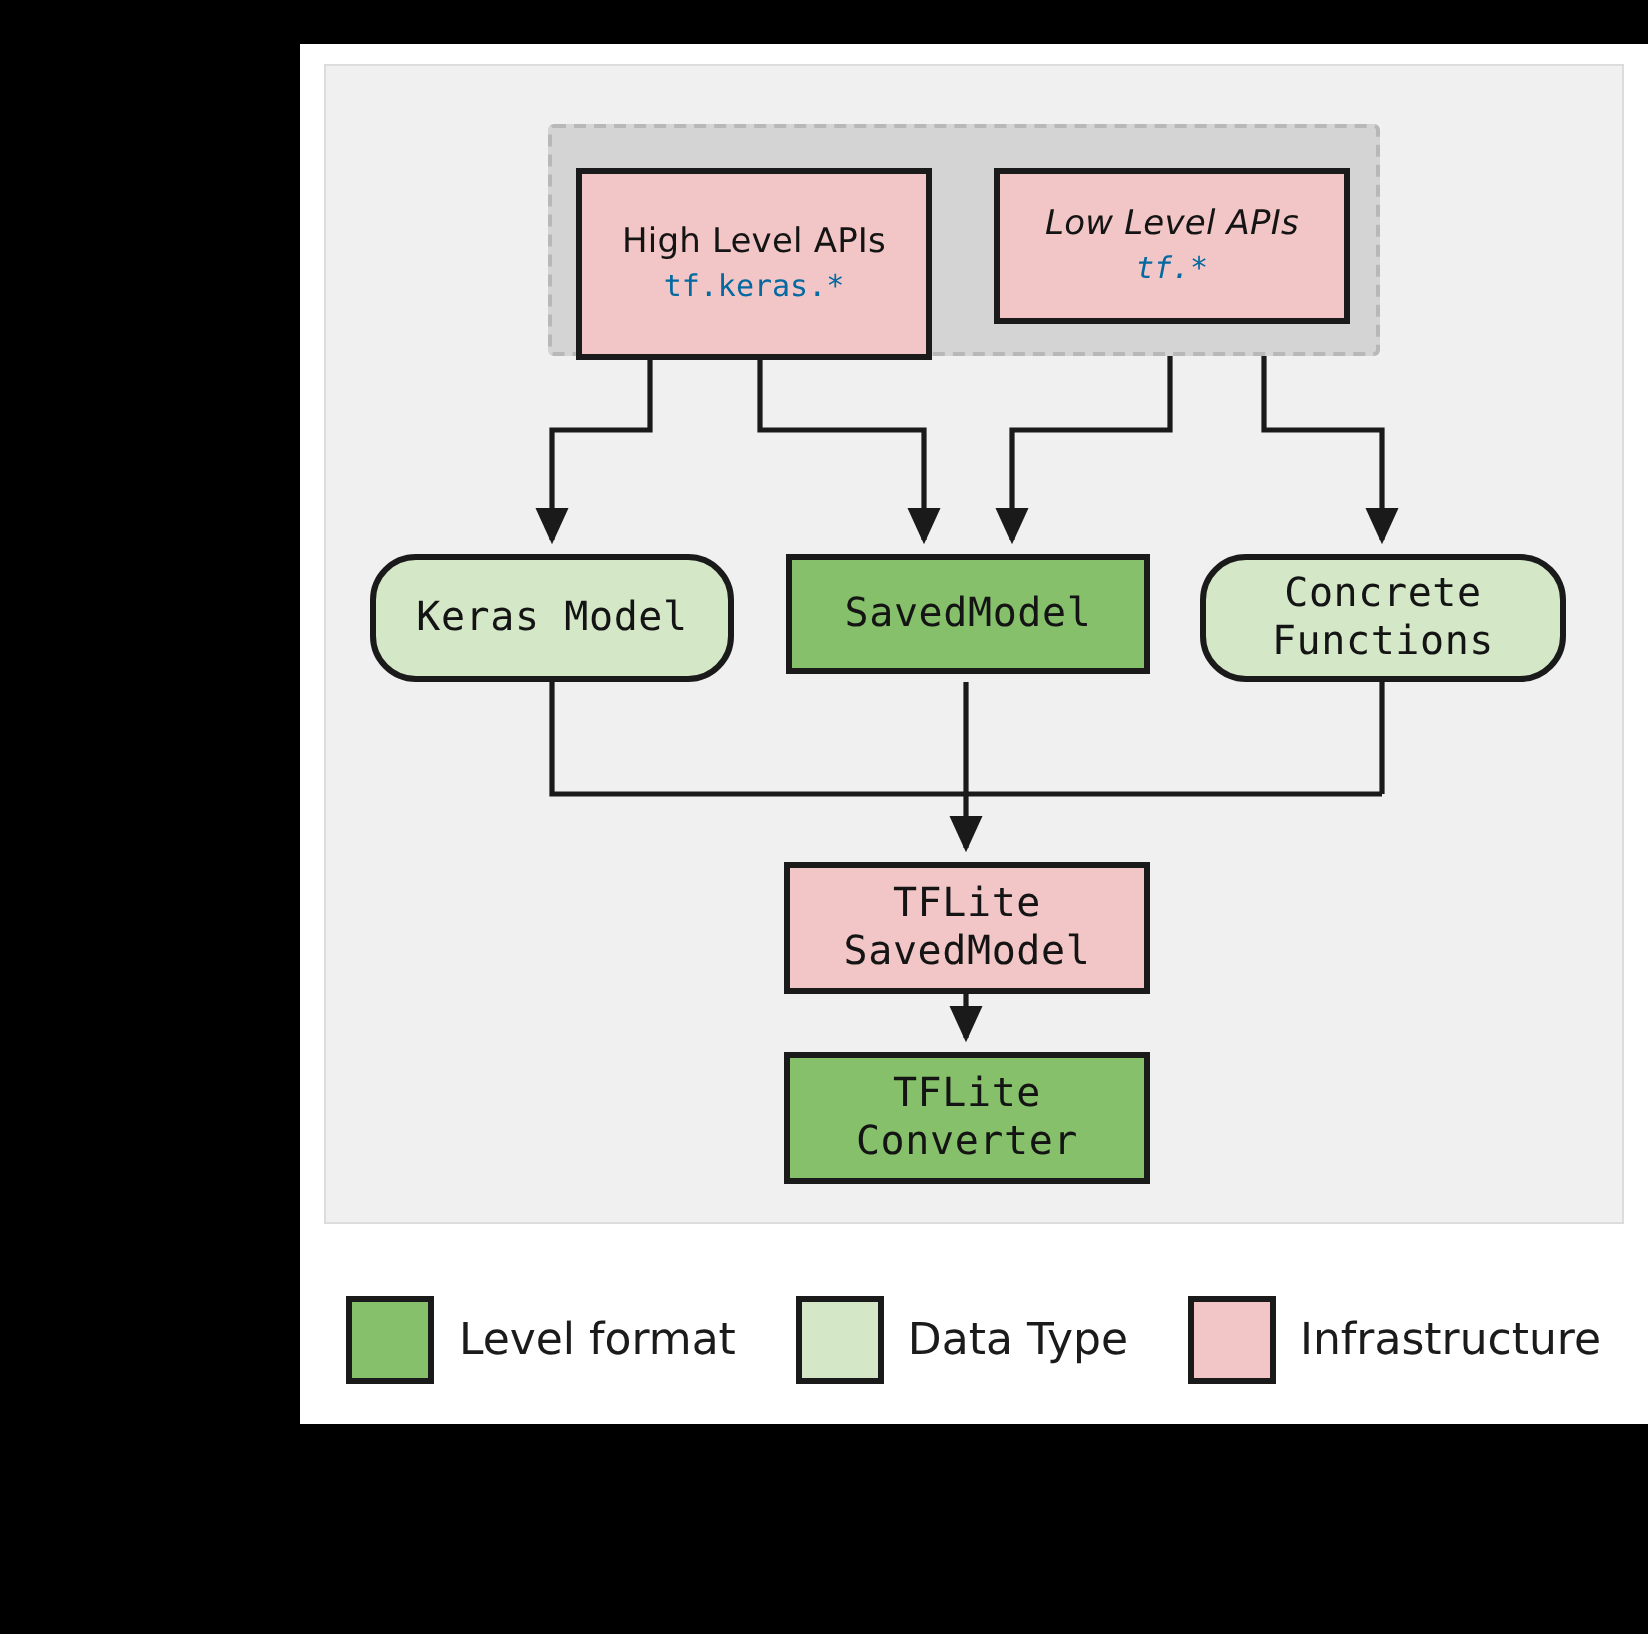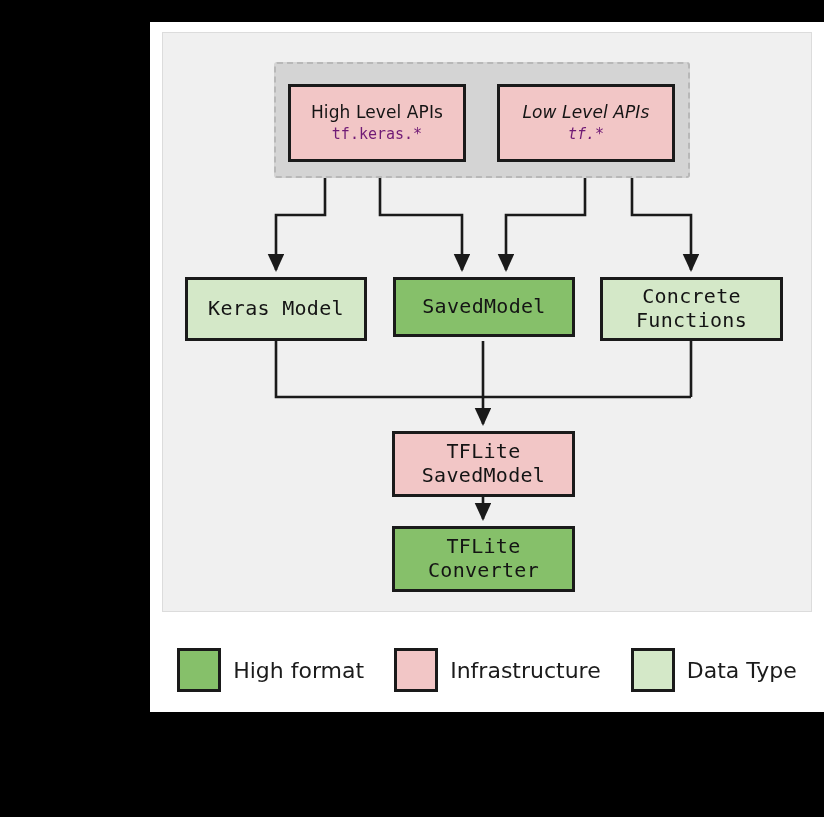--- a/index.html
+++ b/index.html
@@ -72,34 +72,34 @@
     line-height: 1.18;
   }
   .node .title-sans {
     font-family: "DejaVu Sans", sans-serif;
     font-size: 17px;
     letter-spacing: 0.1px;
   }
   .node .sub-mono {
     font-family: "DejaVu Sans Mono", monospace;
     font-size: 15px;
-    color: #701a75;
+    color: #0369a1;
     margin-top: 4px;
   }
   .node .title-mono {
     font-family: "DejaVu Sans Mono", monospace;
     font-size: 20px;
     letter-spacing: 0.3px;
   }
   .fill-pink  { background: #f2c6c6; }
   .fill-green { background: #86c06a; }
-  .fill-ltgreen { background: #d4e8c8; }
-
-  
-  #node-high-level-apis { left: 288px; top: 84px;  width: 178px; height: 78px; }
+  .fill-ltgreen { background: #d4e8c8; border-radius: 23px; }
+
+  
+  #node-high-level-apis { left: 288px; top: 84px;  width: 178px; height: 96px; }
   #node-low-level-apis  { left: 497px; top: 84px;  width: 178px; height: 78px; font-style: italic; }
   #node-keras-model     { left: 185px; top: 277px; width: 182px; height: 64px; }
   #node-savedmodel      { left: 393px; top: 277px; width: 182px; height: 60px; }
   #node-concrete-fns    { left: 600px; top: 277px; width: 183px; height: 64px; }
   #node-tflite-converter{ left: 392px; top: 431px; width: 183px; height: 66px; }
   #node-tflite-flatbuf  { left: 392px; top: 526px; width: 183px; height: 66px; }
 
   
   #legend {
     position: absolute;
@@ -194,23 +194,23 @@
 </div>
 
 <div class="node fill-green" id="node-tflite-flatbuf">
   <div class="title-mono">TFLite</div>
   <div class="title-mono">Converter</div>
 </div>
 
 <div id="legend">
   <div class="legend-item">
     <span class="legend-swatch" style="background:#86c06a"></span>
-    <span class="legend-label">High format</span>
+    <span class="legend-label">Level format</span>
+  </div>
+  <div class="legend-item">
+    <span class="legend-swatch" style="background:#d4e8c8"></span>
+    <span class="legend-label">Data Type</span>
   </div>
   <div class="legend-item">
     <span class="legend-swatch" style="background:#f2c6c6"></span>
     <span class="legend-label">Infrastructure</span>
   </div>
-  <div class="legend-item">
-    <span class="legend-swatch" style="background:#d4e8c8"></span>
-    <span class="legend-label">Data Type</span>
-  </div>
 </div>
 
 </body></html>

